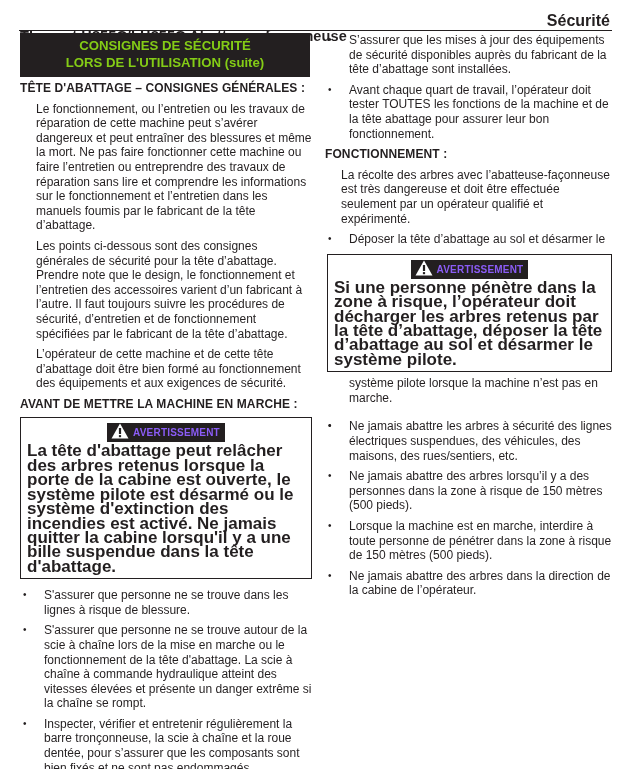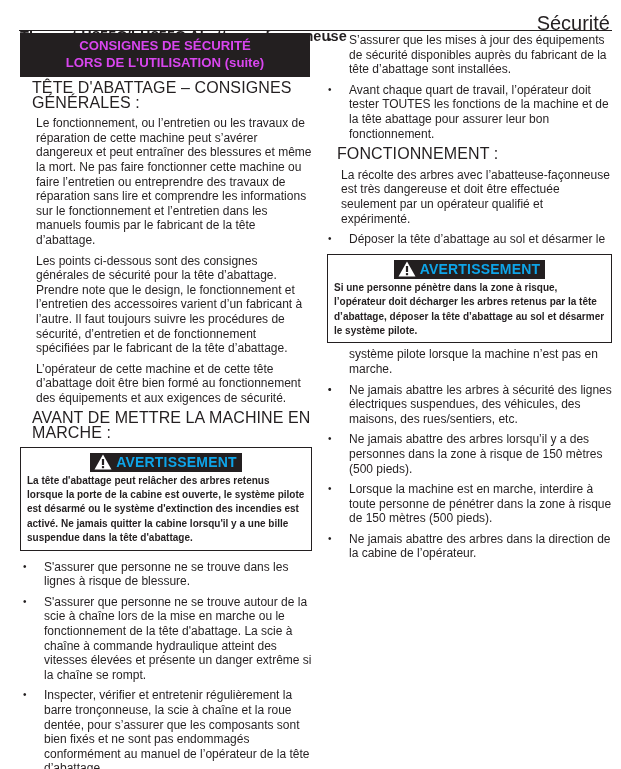--- a/index.html
+++ b/index.html
@@ -6,56 +6,56 @@
   body {
     width: 621px; height: 769px; position: relative; overflow: hidden;
     font-family: "Liberation Sans", sans-serif; color: #231f20;
   }
   .hdr-left {
     position: absolute; left: 20px; top: 28px;
     font-size: 14.5px; font-weight: bold; letter-spacing: 0.1px;
   }
   .hdr-right {
     position: absolute; right: 11px; top: 12px;
-    font-size: 20px; font-weight: normal; text-align: center;
+    font-size: 16px; font-weight: bold; text-align: center;
   }
   .hdr-rule {
     position: absolute; left: 19px; right: 9px; top: 30px;
     height: 0; border-top: 1.2px solid #231f20;
   }
   .col { position: absolute; font-size: 12px; line-height: 14.6px; }
   .col-left { left: 20px; top: 33px; width: 292px; }
   .col-right { left: 325px; top: 33px; width: 290px; }
 
   .title-box {
-    background: #231f20; color: #d946ef; text-align: center;
+    background: #231f20; color: #84cc16; text-align: center;
     font-weight: bold; font-size: 13.2px; line-height: 16.5px;
     width: 290px; height: 44px; box-sizing: border-box; padding-top: 5px;
     margin-bottom: 4px;
   }
-  .subhead { font-weight: normal; font-size: 16px; margin: 0 0 6px 12px; letter-spacing: 0.1px; }
+  .subhead { font-weight: bold; font-size: 12px; margin: 0 0 6px 0; letter-spacing: 0.1px; }
   p { margin: 0 0 6px 16px; }
   .bullet { position: relative; padding-left: 24px; margin: 0 0 6px 0; }
   .bullet .dot {
     position: absolute; left: 3px; top: 0; font-size: 10px;
   }
-  .cont { padding-left: 24px; margin: 0 0 6px 0; }
+  .cont { padding-left: 24px; margin: 0 0 14px 0; }
 
   .warn-box {
     border: 1.3px solid #231f20; box-sizing: border-box;
     padding: 5px 6px 4px 6px; margin: 0 0 9px 0;
   }
   .warn-badge {
     display: block; width: fit-content; margin: 0 auto 2px auto;
-    background: #231f20; color: #0ea5e9;
-    font-weight: bold; font-size: 14px; line-height: 19px;
+    background: #231f20; color: #8b5cf6;
+    font-weight: bold; font-size: 10px; line-height: 19px;
     padding: 0 5px 0 4px; letter-spacing: 0.2px;
   }
   .warn-badge svg { vertical-align: -3px; margin-right: 4px; }
-  .warn-text { font-weight: bold; font-size: 10px; line-height: 14.4px; }
+  .warn-text { font-weight: bold; font-size: 17px; line-height: 14.4px; }
 </style>
 </head>
 <body>
 
 <div class="hdr-left">Tlgercat H855C/LH855C Abatteuse-façonneuse</div>
 <div class="hdr-right">Sécurité</div>
 <div class="hdr-rule"></div>
 
 <div class="col col-left">
   <div class="title-box">

